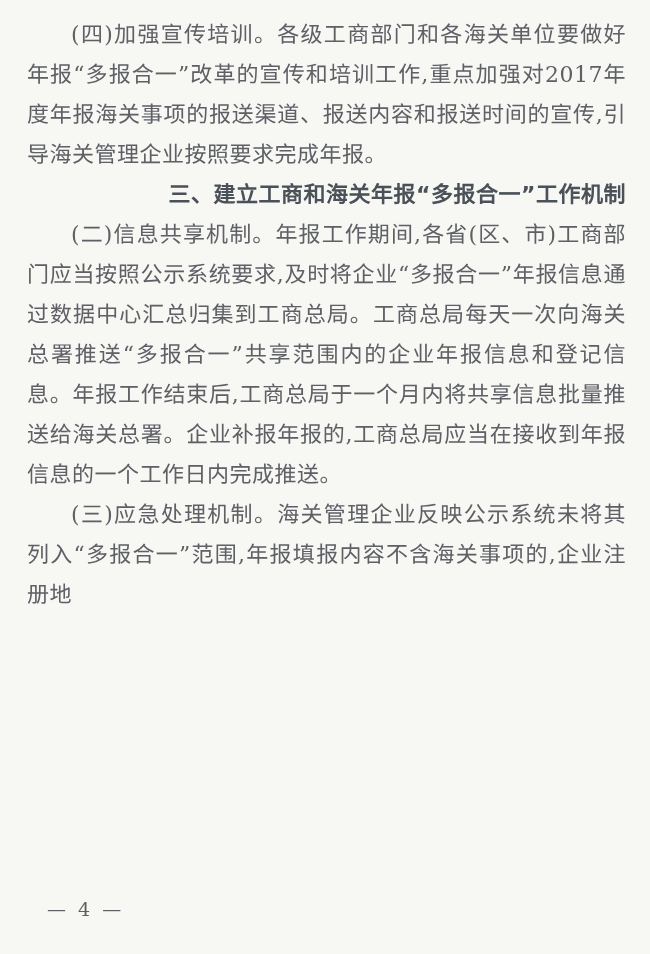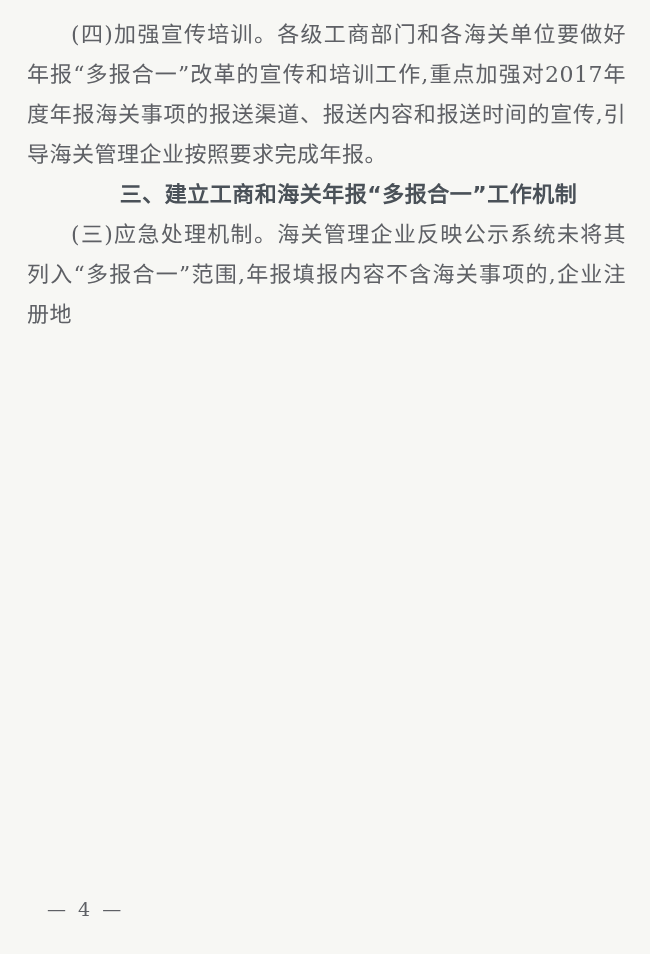--- a/index.html
+++ b/index.html
@@ -31,21 +31,21 @@
     text-indent: 2em;
     word-break: break-all;
   }
   .doc-heading {
     font-family: "DejaVu Sans", "Liberation Sans", sans-serif;
     font-weight: 700;
     font-size: 22px;
     line-height: 40px;
     letter-spacing: 0.5px;
     color: var(--heading-text);
-    text-align: center;
+    text-align: right;
     text-indent: 2em;
   }
   .page-number {
     position: absolute;
     left: 47px;
     top: 894px;
     font-family: "DejaVu Serif", "Liberation Serif", serif;
     font-size: 19px;
     line-height: 30px;
     letter-spacing: 3px;
@@ -55,18 +55,19 @@
 </head>
 <body>
 
 <div class="page">
 
   <p class="doc-block">(四)加强宣传培训。各级工商部门和各海关单位要做好年报“多报合一”改革的宣传和培训工作,重点加强对2017年度年报海关事项的报送渠道、报送内容和报送时间的宣传,引导海关管理企业按照要求完成年报。</p>
 
   <h2 class="doc-heading">三、建立工商和海关年报“多报合一”工作机制</h2>
 
 
+  <p class="doc-block">(二)信息共享机制。年报工作期间,各省(区、市)工商部门应当按照公示系统要求,及时将企业“多报合一”年报信息通过数据中心汇总归集到工商总局。工商总局每天一次向海关总署推送“多报合一”共享范围内的企业年报信息和登记信息。年报工作结束后,工商总局于一个月内将共享信息批量推送给海关总署。企业补报年报的,工商总局应当在接收到年报信息的一个工作日内完成推送。</p>
 
   <p class="doc-block">(三)应急处理机制。海关管理企业反映公示系统未将其列入“多报合一”范围,年报填报内容不含海关事项的,企业注册地</p>
 
   <div class="page-number">— 4 —</div>
 
 </div>
 
 </body></html>

